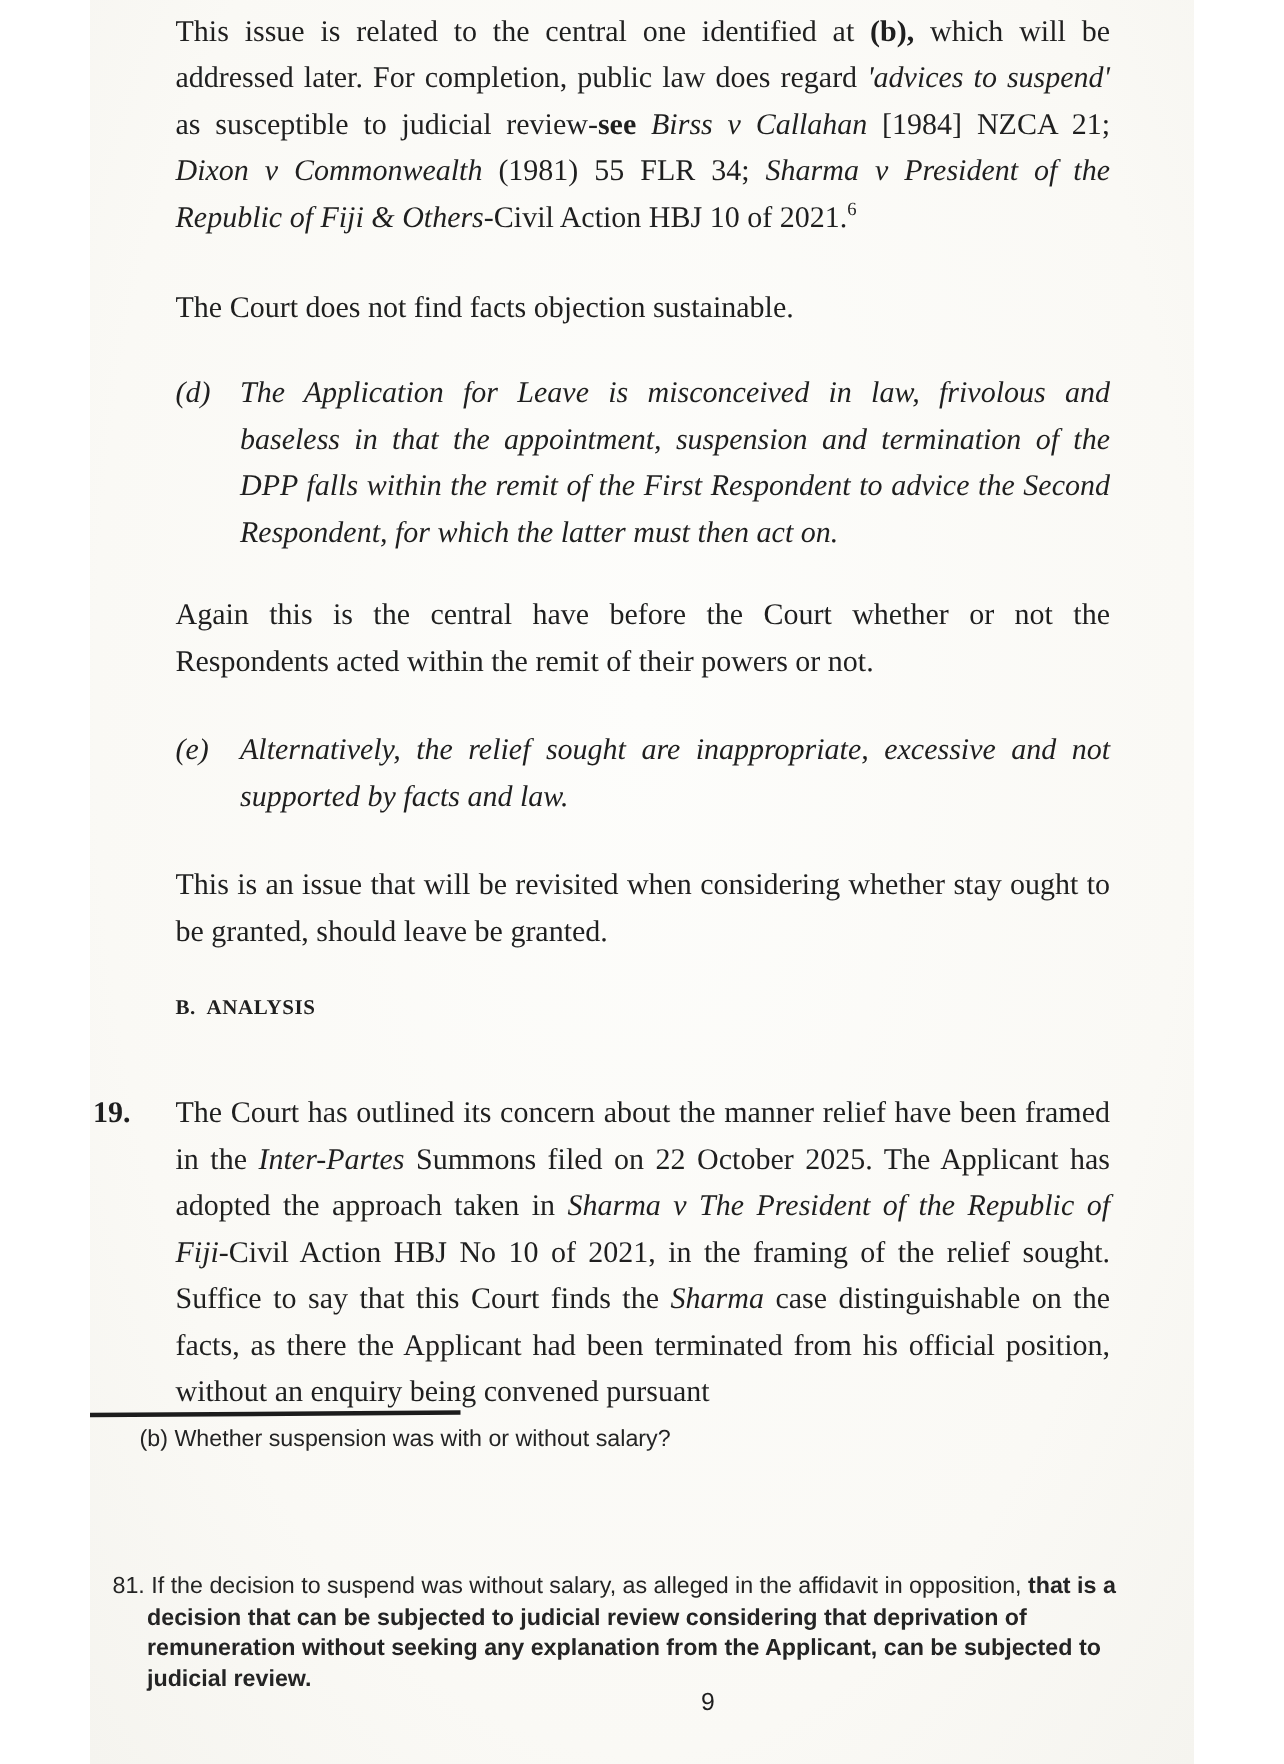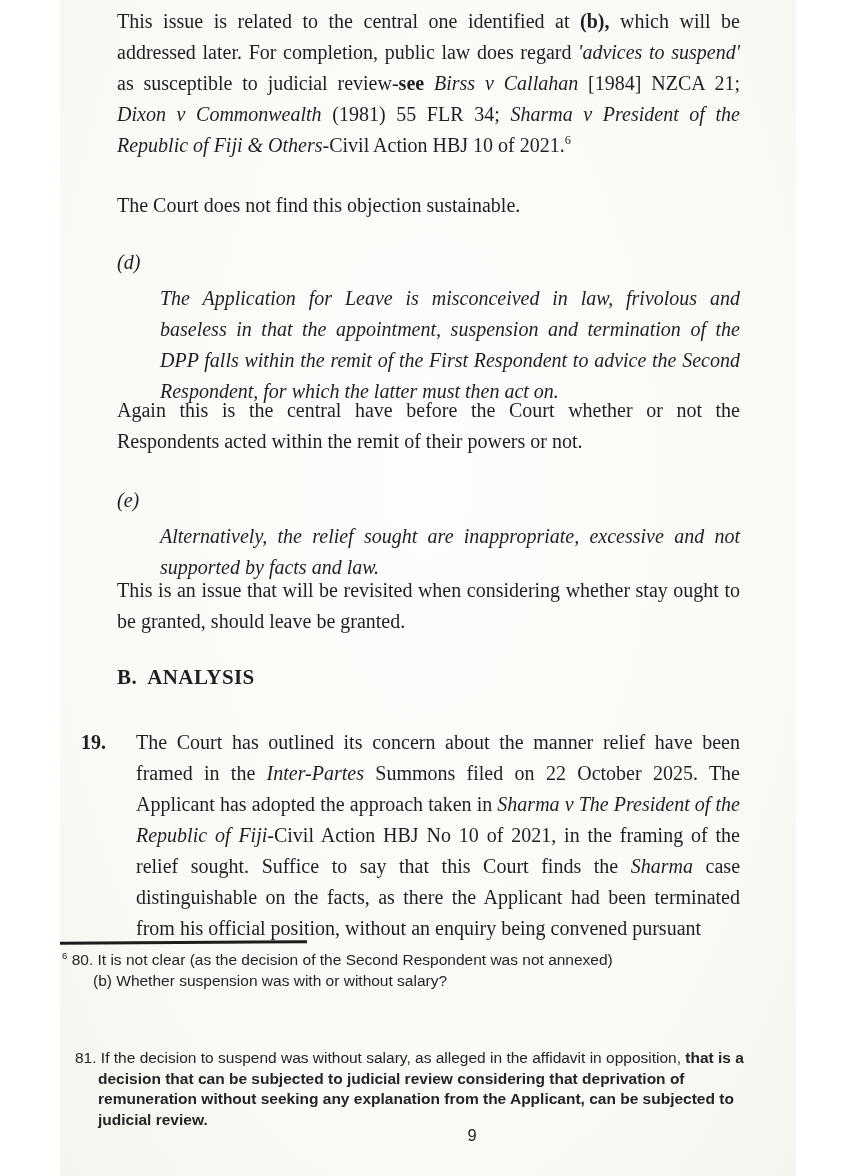--- a/index.html
+++ b/index.html
@@ -28,35 +28,35 @@
   .plain { text-align: left; }
 
   .list-block { display: flex; }
   .list-marker {
     flex: none;
     width: 43px;
     font-style: italic;
     font-size: 20px;
     line-height: 31px;
   }
-  .list-text { flex: 1; margin-top: 36px; }
+  .list-text { flex: 1; }
 
   .para-block { display: flex; }
   .para-number {
     flex: none;
     width: 55px;
     font-weight: bold;
     font-size: 20px;
     line-height: 31px;
   }
   .para-text { flex: 1; }
 
   .heading {
     font-weight: bold;
-    font-size: 21px;
+    font-size: 14px;
     letter-spacing: 0.4px;
     white-space: pre-wrap;
   }
 
   .run-i { font-style: italic; }
   .run-b { font-weight: bold; }
   .run-sup { vertical-align: super; font-size: 0.62em; line-height: 0; }
 
   .fn-rule {
     position: absolute;
@@ -89,47 +89,46 @@
     text-align: center;
   }
 </style>
 </head>
 <body>
 
 <div class="page">
 
   <div class="block body-text" style="top:6px; left:57px; right:56px;"><span>This issue is related to the central one identified at </span><span class="run-b">(b),</span><span> which will be addressed later.  For completion, public law does regard </span><span class="run-i">'advices to suspend'</span><span> as susceptible to judicial review-</span><span class="run-b">see</span><span> </span><span class="run-i">Birss v Callahan</span><span> [1984] NZCA 21; </span><span class="run-i">Dixon v Commonwealth</span><span> (1981) 55 FLR 34; </span><span class="run-i">Sharma v President of the Republic of Fiji &amp; Others</span><span>-Civil Action HBJ 10 of 2021.</span><span class="run-sup">6</span></div>
 
-  <div class="block body-text plain" style="top:190px; left:57px; right:56px;">The Court does not find this objection sustainable.</div>
+  <div class="block body-text plain" style="top:190px; left:57px; right:56px;">The Court does not find facts objection sustainable.</div>
 
   <div class="block list-block" style="top:247px; left:57px; right:56px;">
     <div class="list-marker">(d)</div>
     <div class="list-text body-text"><span class="run-i">The Application for Leave is misconceived in law, frivolous and baseless in that the appointment, suspension and termination of the DPP falls within the remit of the First Respondent to advice the Second Respondent, for which the latter must then act on.</span></div>
   </div>
 
   <div class="block body-text" style="top:395px; left:57px; right:56px;">Again this is the central have before the Court whether or not the Respondents acted within the remit of their powers or not.</div>
 
   <div class="block list-block" style="top:485px; left:57px; right:56px;">
     <div class="list-marker">(e)</div>
     <div class="list-text body-text"><span class="run-i">Alternatively, the relief sought are inappropriate, excessive and not supported by facts and law.</span></div>
   </div>
 
   <div class="block body-text" style="top:575px; left:57px; right:56px;">This is an issue that will be revisited when considering whether stay ought to be granted, should leave be granted.</div>
 
   <div class="block heading" style="top:665px; left:57px;">B.  ANALYSIS</div>
 
-  <div class="block para-block" style="top:727px; left:2px; right:56px;margin-left:19px;">
+  <div class="block para-block" style="top:727px; left:2px; right:56px;">
     <div class="para-number">19.</div>
     <div class="para-text body-text"><span>The Court has outlined its concern about the manner relief have been framed in the </span><span class="run-i">Inter-Partes</span><span> Summons filed on 22 October 2025. The Applicant has adopted the approach taken in </span><span class="run-i">Sharma v The President of the Republic of Fiji</span><span>-Civil Action HBJ No 10 of 2021, in the framing of the relief sought.  Suffice to say that this Court finds the </span><span class="run-i">Sharma</span><span> case distinguishable on the facts, as there the Applicant had been terminated from his official position, without an enquiry being convened pursuant</span></div>
   </div>
 
   <div class="fn-rule"></div>
 
   <div class="block fn" style="top:950px; left:2px; right:40px;">
-    <div><span class="run-sup">6</span><span> 80. It is not clear (as the decision of the Second Respondent was not annexed)</span></div>
     <div class="fn80-items">
       <div>(b) Whether suspension was with or without salary?</div>
     </div>
   </div>
 
   <div class="block fn fn81" style="top:1048px; left:15px; right:50px;"><span>81. If the decision to suspend was without salary, as alleged in the affidavit in opposition, </span><span class="run-b">that is a decision that can be subjected to judicial review considering that deprivation of remuneration without seeking any explanation from the Applicant, can be subjected to judicial review.</span></div>
 
   <div class="block page-number" style="top:1126px; left:0; width:824px;">9</div>
 
 </div>

